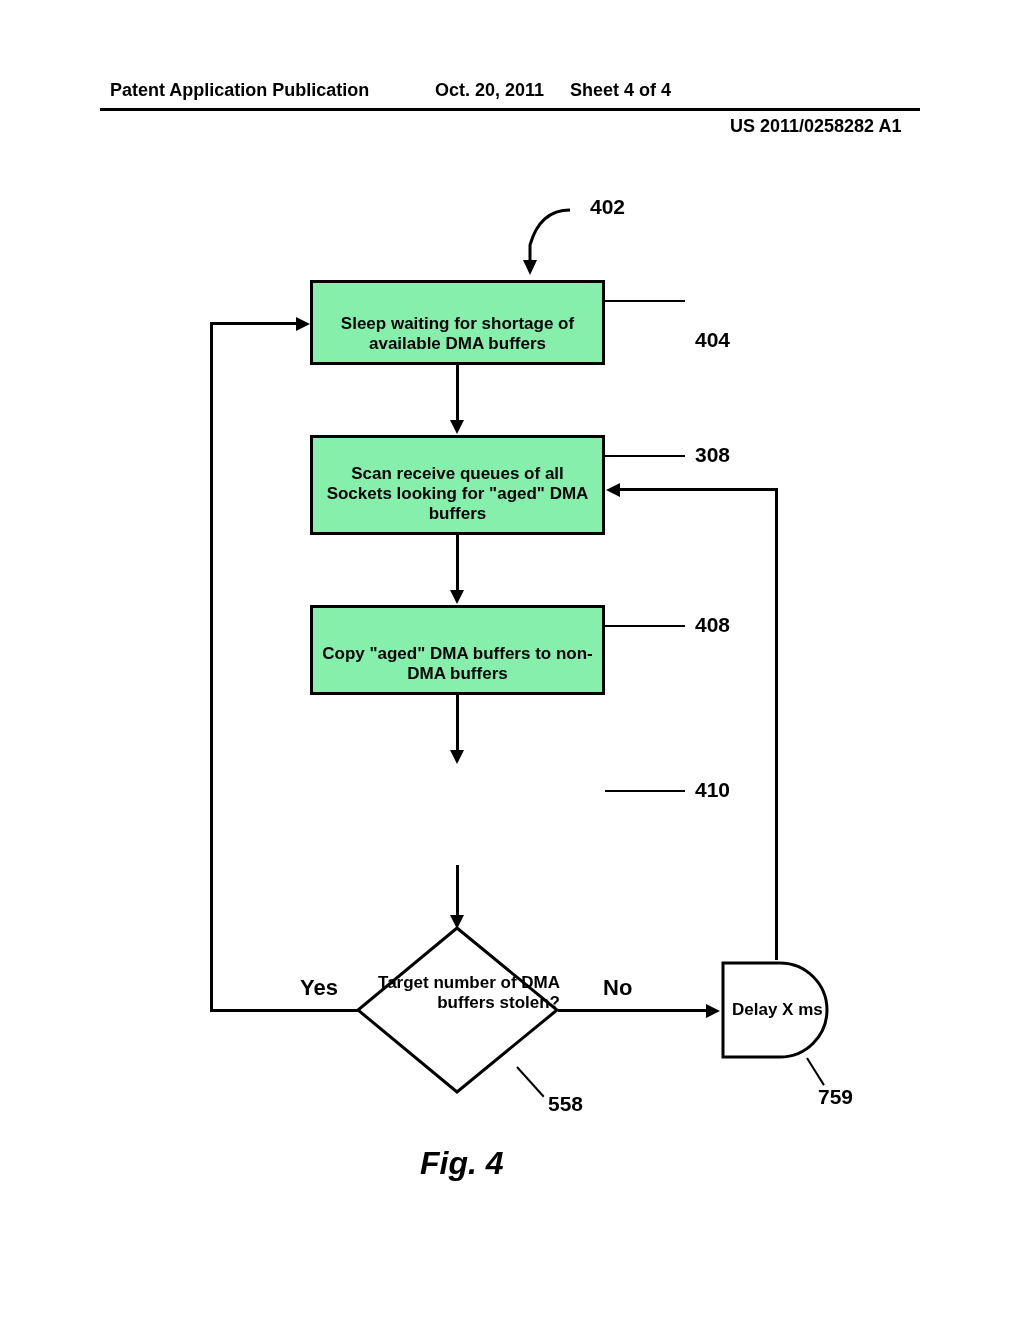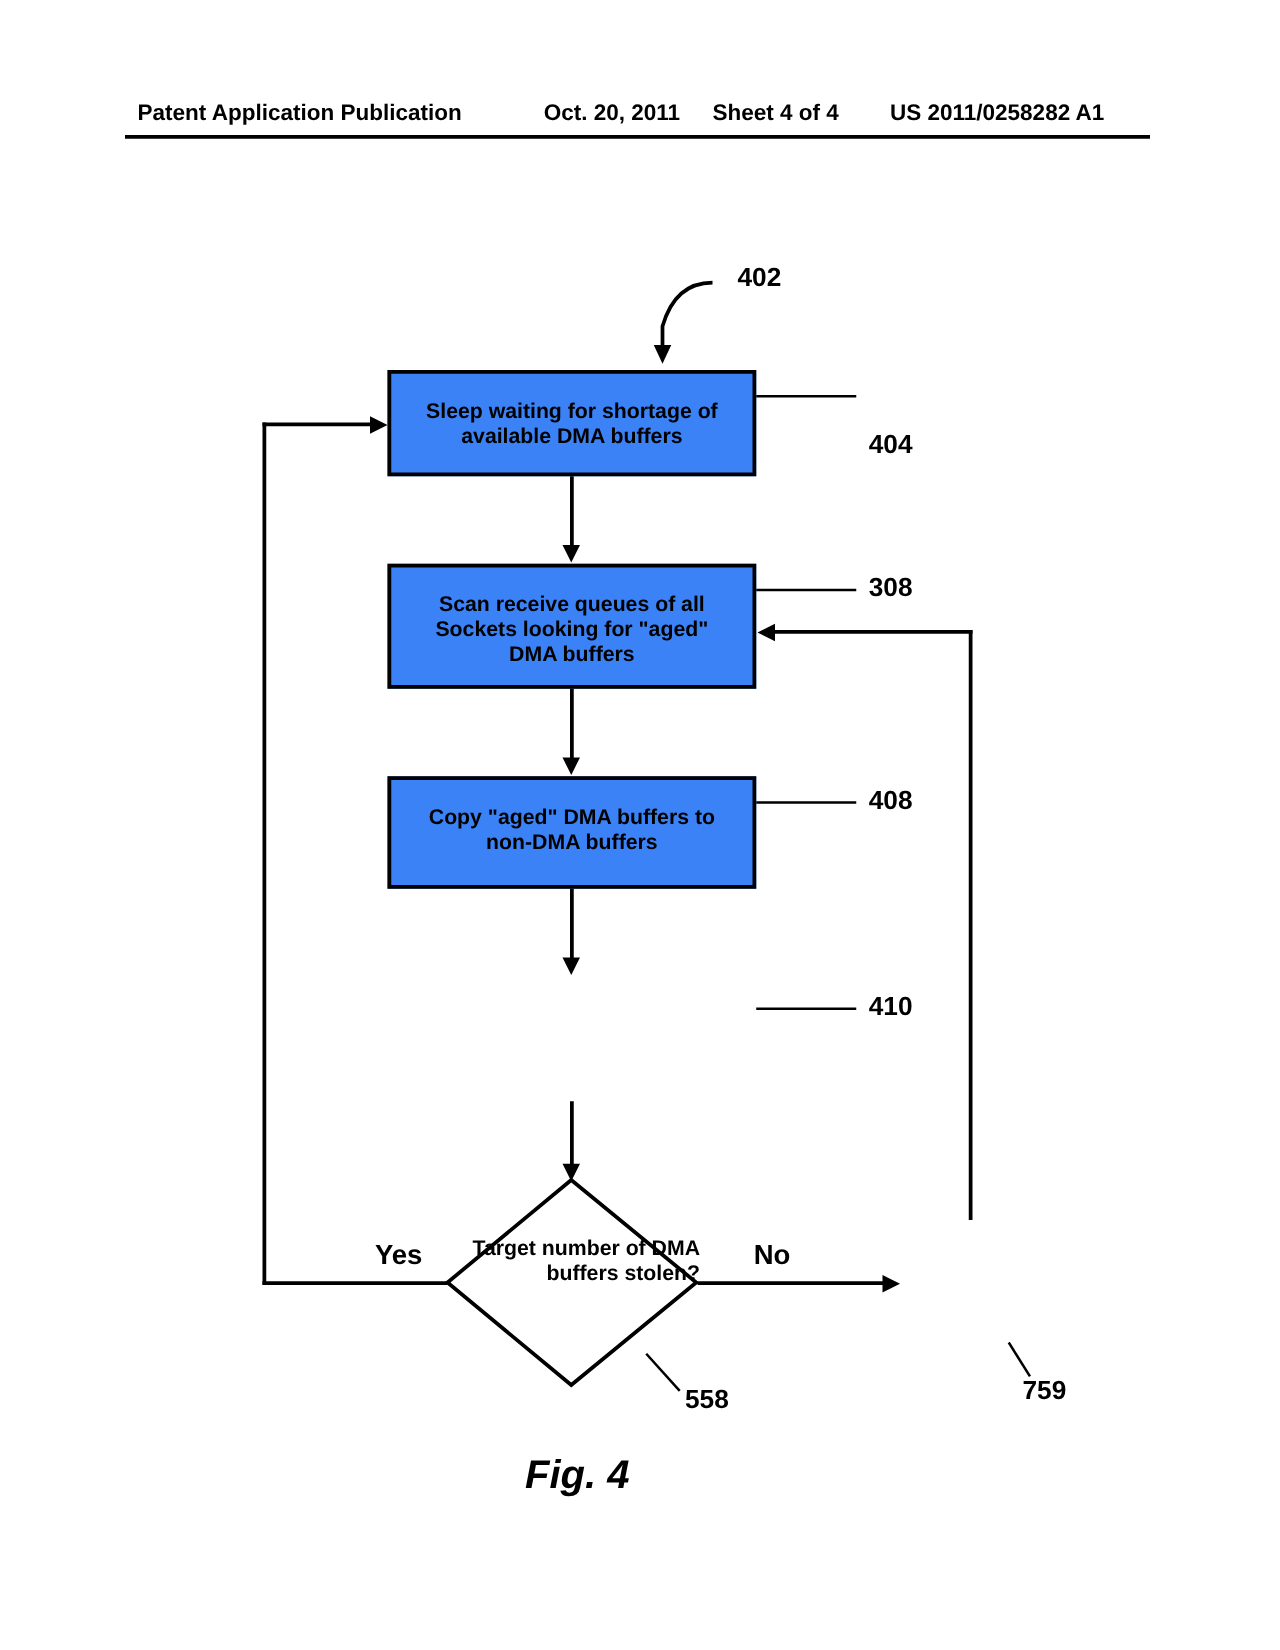--- a/index.html
+++ b/index.html
@@ -26,48 +26,49 @@
   .header-date {
     position: absolute;
     left: 435px;
   }
   .header-sheet {
     position: absolute;
     left: 570px;
   }
   .header-right {
     position: absolute;
-    left: 712px;
+    left: 730px;
+    margin-top: 36px;
   }
   .header-line {
     position: absolute;
     top: 108px;
     left: 100px;
     width: 820px;
     height: 3px;
     background: black;
   }
   .diagram {
     position: absolute;
-    top: 16px;
+    top: 0;
     left: 0;
     width: 1024px;
     height: 1040px;
   }
   .box {
     position: absolute;
-    background: #3b82f6;
+    background: #86efac;
     border: 3px solid black;
     display: flex;
-    align-items: flex-start;
+    align-items: flex-end;
     justify-content: center;
     text-align: center;
     font-size: 17px;
     font-weight: bold;
-    padding: 20px;
+    padding: 8px;
     box-sizing: border-box;
   }
   .label {
     position: absolute;
     font-size: 21px;
     font-weight: bold;
   }
   .decision {
     position: absolute;
   }
@@ -193,20 +194,26 @@
   <div class="yes-no" style="left:603px; top:975px;">No</div>
 
   <div class="arrow-line" style="left:210px; top:1009px; width:148px; height:3px;"></div>
   <div class="arrow-line" style="left:210px; top:322px; width:3px; height:690px;"></div>
   <div class="arrow-line" style="left:210px; top:322px; width:88px; height:3px;"></div>
   <div class="arrow-head arrow-right" style="left:296px; top:317px;"></div>
 
   <div class="arrow-line" style="left:558px; top:1009px; width:150px; height:3px;"></div>
   <div class="arrow-head arrow-right" style="left:706px; top:1004px;"></div>
 
+  <div class="delay-box" style="left:720px; top:960px; width:115px; height:100px;">
+    <svg width="115" height="100">
+      <path d="M 3 3 L 60 3 A 47 47 0 0 1 60 97 L 3 97 Z" stroke="black" stroke-width="3" fill="white"></path>
+    </svg>
+    <div class="delay-text" style="left:12px; top:40px;">Delay X ms</div>
+  </div>
 
   <div class="arrow-line" style="left:775px; top:488px; width:3px; height:472px;"></div>
   <div class="arrow-line" style="left:620px; top:488px; width:158px; height:3px;"></div>
   <div class="arrow-head arrow-left" style="left:606px; top:483px;"></div>
 
   <div class="arrow-line" style="left:517px; top:1066px; width:40px; height:2px; transform:rotate(48deg); transform-origin:left center;"></div>
   <div class="label" style="left:548px; top:1092px;">558</div>
 
   <div class="arrow-line" style="left:807px; top:1057px; width:32px; height:2px; transform:rotate(58deg); transform-origin:left center;"></div>
   <div class="label" style="left:818px; top:1085px;">759</div>

